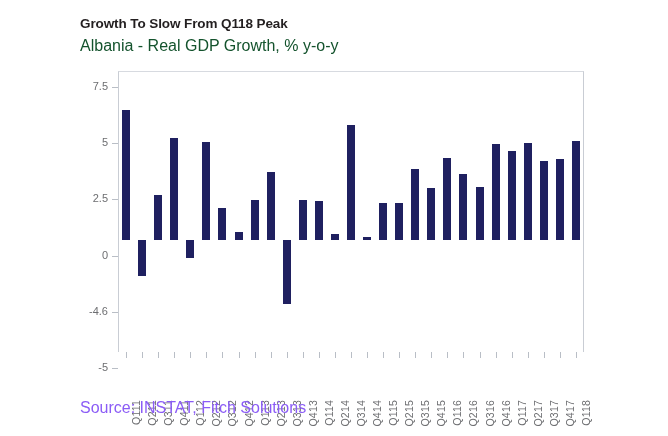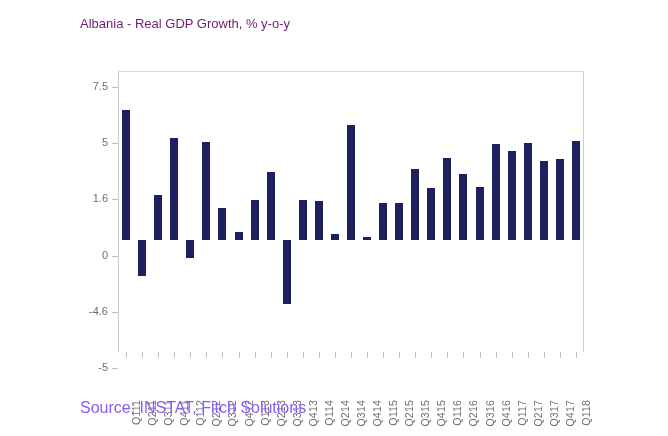--- a/index.html
+++ b/index.html
@@ -31,23 +31,23 @@
   }
   .chart-title {
     font-size: 13.5px;
     font-weight: bold;
     letter-spacing: -0.1px;
     color: #231f20;
     margin: 0 0 6px 0;
     white-space: nowrap;
   }
   .chart-subtitle {
-    font-size: 13px;
+    font-size: 16px;
     font-weight: normal;
-    color: #701a75;
+    color: #14532d;
     margin: 0;
     white-space: nowrap;
   }
 
   
   .plot-wrap {
     position: absolute;
     left: 118px;
     top: 71px;
     width: 466px;
@@ -150,35 +150,36 @@
     white-space: nowrap;
     text-align: right;
   }
 </style>
 </head>
 <body>
 
 <div class="page">
 
   <div class="header">
+    <div class="chart-title">Growth To Slow From Q118 Peak</div>
     <div class="chart-subtitle">Albania - Real GDP Growth, % y-o-y</div>
   </div>
 
   <div class="y-axis">
       <div class="y-tick" style="top: 0px;">
         <span class="tk"></span>
         <span class="lbl">7.5</span>
       </div>
       <div class="y-tick" style="top: 56.2px;">
         <span class="tk"></span>
         <span class="lbl">5</span>
       </div>
       <div class="y-tick" style="top: 112.4px;">
         <span class="tk"></span>
-        <span class="lbl">1.6</span>
+        <span class="lbl">2.5</span>
       </div>
       <div class="y-tick" style="top: 168.6px;">
         <span class="tk"></span>
         <span class="lbl">0</span>
       </div>
       <div class="y-tick" style="top: 224.8px;">
         <span class="tk"></span>
         <span class="lbl">-4.6</span>
       </div>
       <div class="y-tick" style="top: 281px;">

